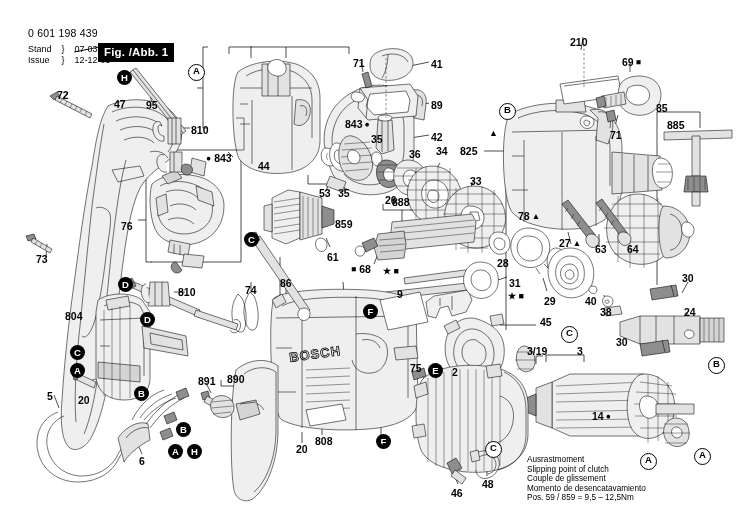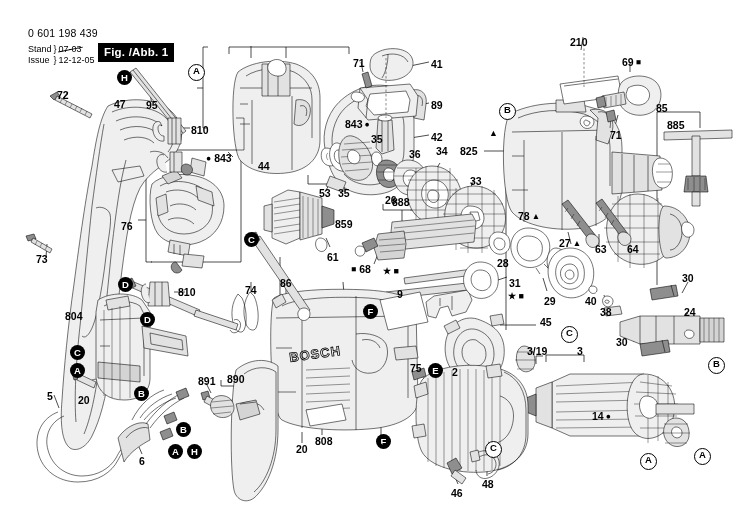--- a/index.html
+++ b/index.html
@@ -4,21 +4,21 @@
 <style>
   html,body{margin:0;padding:0;background:#fff;}
   body{width:750px;height:530px;position:relative;overflow:hidden;
        font-family:"Liberation Sans",sans-serif;color:#000;}
   #sheet{position:absolute;left:0;top:0;width:750px;height:530px;}
 
   
   .hdr-num{position:absolute;left:28px;top:27px;font-size:10.5px;letter-spacing:.2px;}
   .hdr-rows{position:absolute;left:28px;top:44px;font-size:9px;line-height:10.5px;}
   .hdr-rows table{border-collapse:collapse;}
-  .hdr-rows td{padding:0 2px 0 0;font-size:9px;line-height:10.5px;white-space:nowrap;}
+  .hdr-rows td{padding:0 10px 0 0;font-size:9px;line-height:10.5px;white-space:nowrap;}
   .brace{font-size:10px;}
   .struck{position:relative;display:inline-block;}
   .struck:after{content:"";position:absolute;left:-1px;right:-1px;top:52%;
                 height:1px;background:#000;transform:rotate(-11deg);}
   .figbox{position:absolute;left:98px;top:43px;background:#000;color:#fff;
           font-size:11.5px;font-weight:bold;padding:3px 6px 3.5px 6px;letter-spacing:.2px;}
 
   
   .legend{position:absolute;left:148px;top:478px;font-size:10px;font-weight:bold;}
   .foot-block{position:absolute;font-size:8.2px;line-height:9.6px;white-space:nowrap;}
@@ -771,15 +771,22 @@
   <div class="lbl" style="left:410px;top:362px">75</div>
   <div class="lbl" style="left:452px;top:366px">2</div>
   <div class="lbl" style="left:451px;top:487px">46</div>
   <div class="lbl" style="left:482px;top:478px">48</div>
 
   <div class="lbl" style="left:383px;top:266px;font-size:9px">★&nbsp;■</div>
   <div class="lbl" style="left:508px;top:291px;font-size:9px">★&nbsp;■</div>
   <div class="lbl" style="left:383px;top:83px;font-size:9px"></div>
 
 
+  <div class="foot-block" id="foot-clutch">
+    <div>Ausrastmoment</div>
+    <div>Slipping point of clutch</div>
+    <div>Couple de glissement</div>
+    <div>Momento de desencatavamiento</div>
+    <div>Pos.  59 / 859  =   9,5 – 12,5Nm</div>
+  </div>
 
 
 </div>
 
 </body></html>

